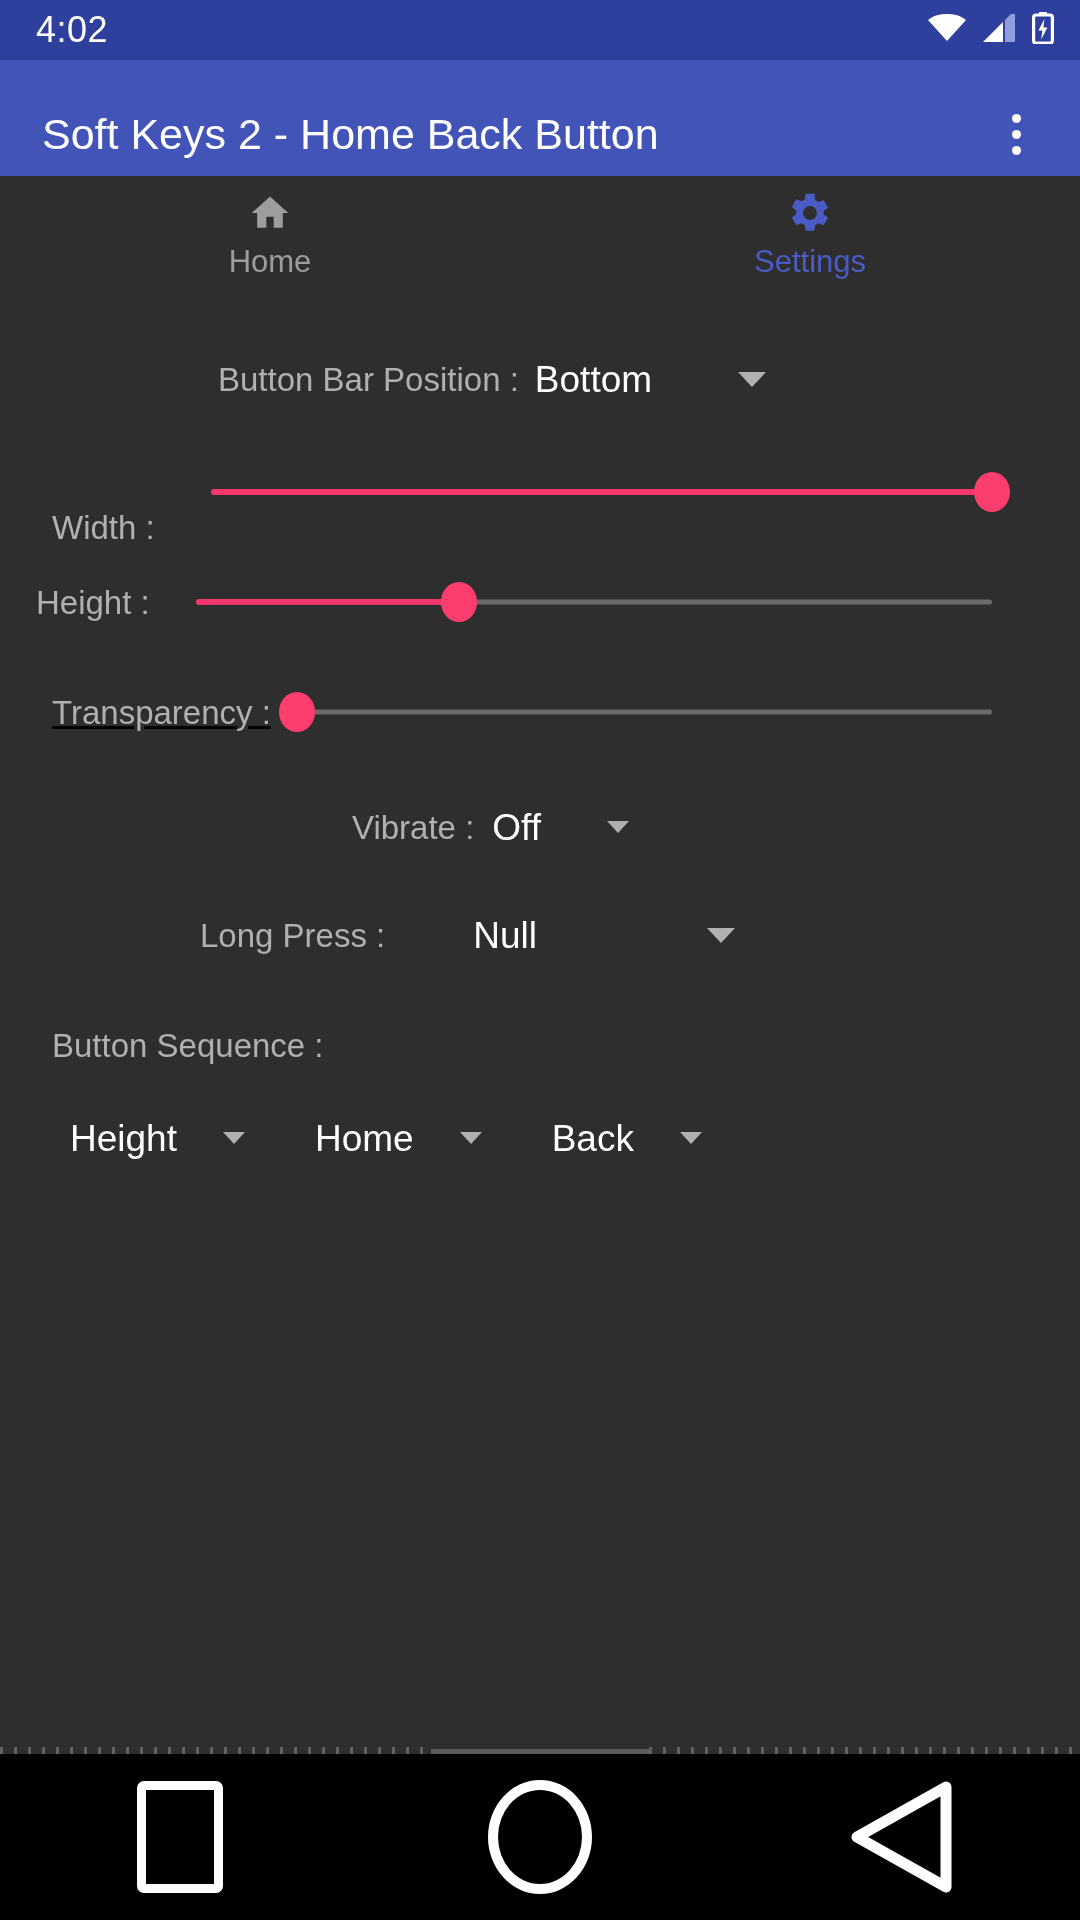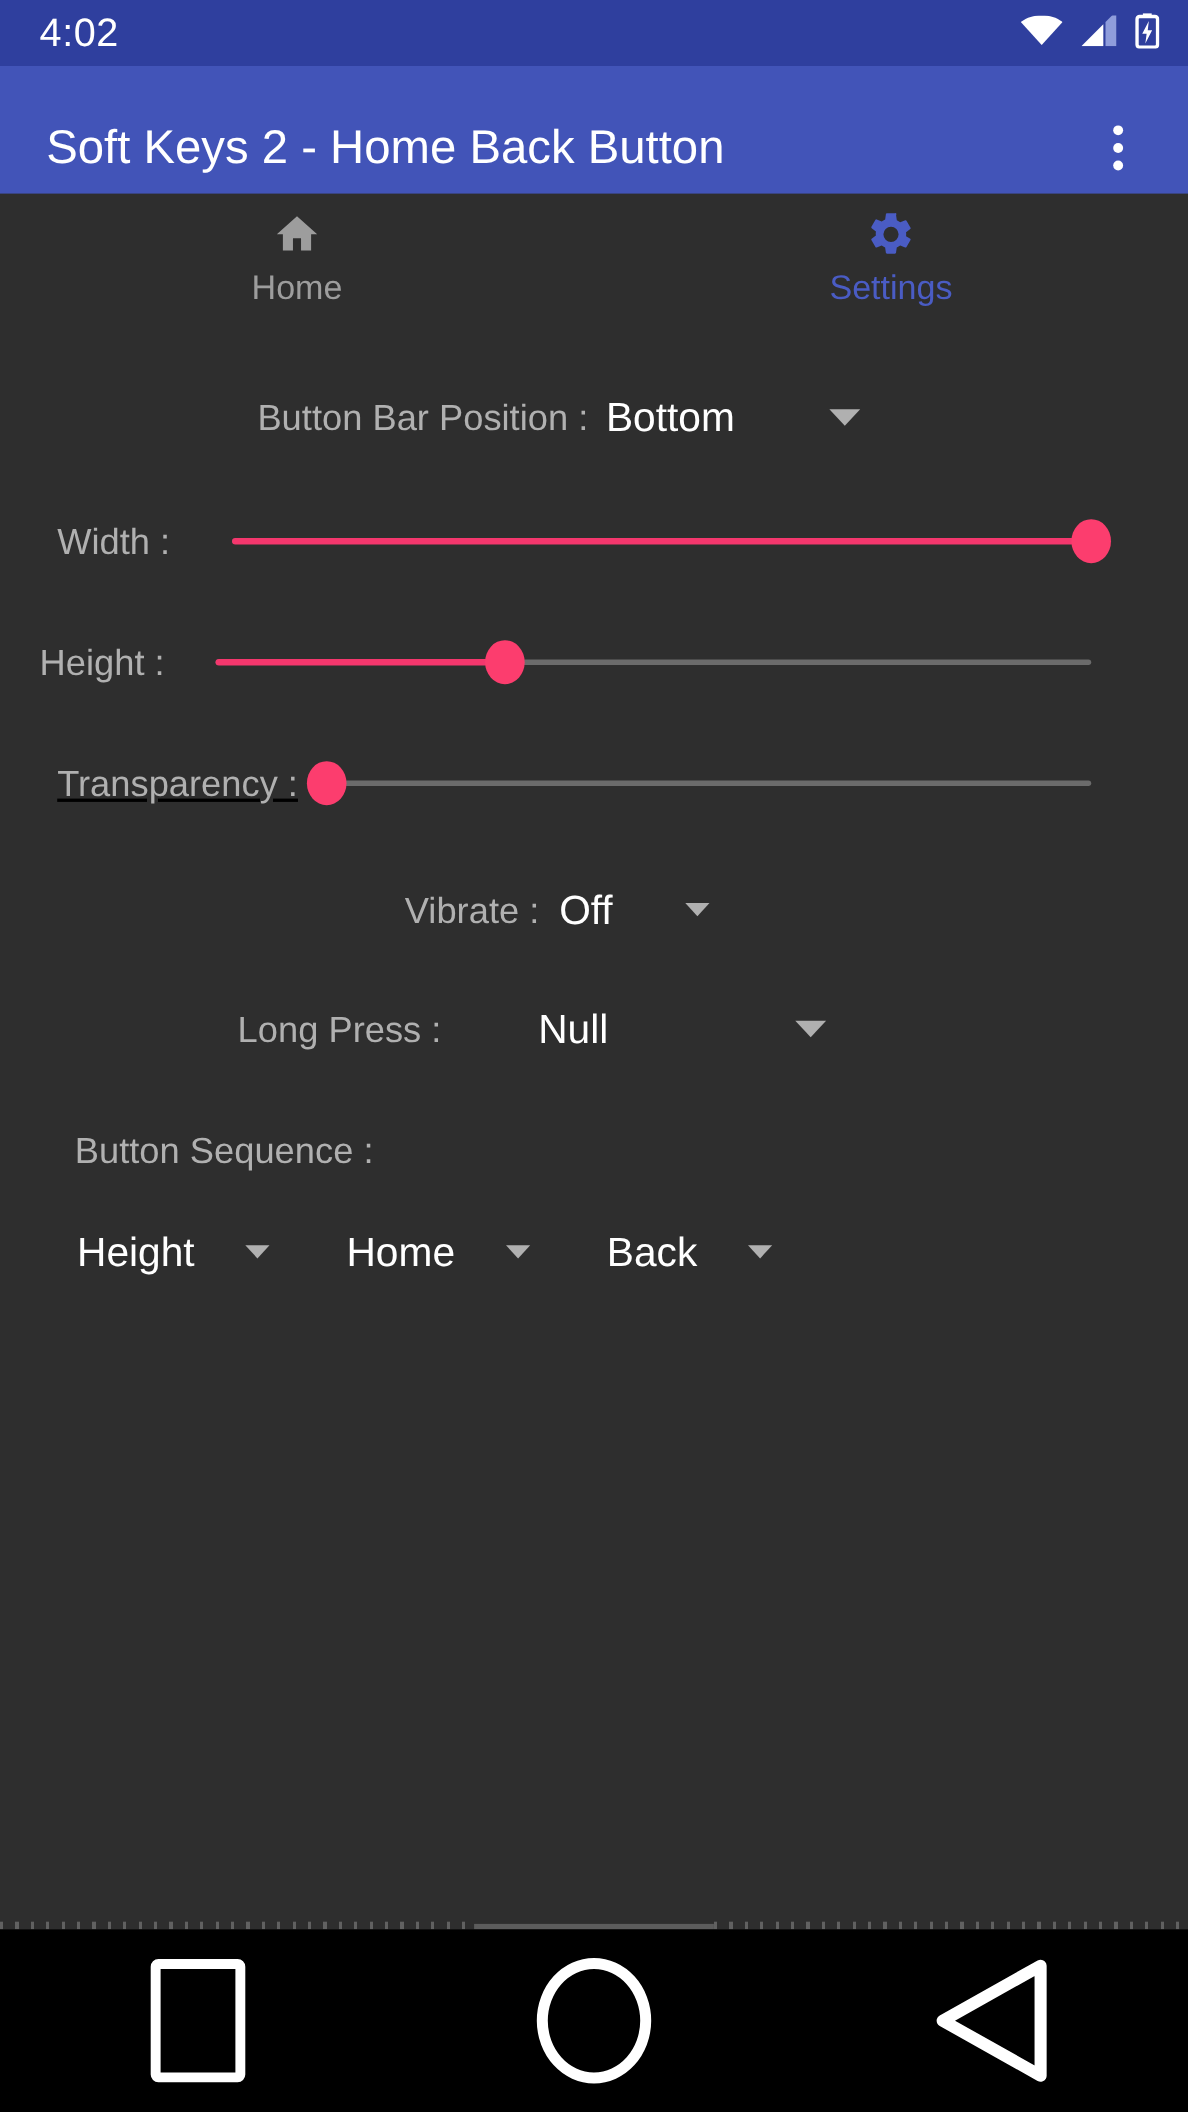--- a/index.html
+++ b/index.html
@@ -88,21 +88,20 @@
   .tab-icon { height:46px; display:flex; align-items:center; justify-content:center; }
   .tab-label { font-size:31px; line-height:1; }
   .tab-home .tab-label { color:#9d9d9d; }
   .tab-settings .tab-label { color:#4a5cc4; }
 
   
   .row {
     display:flex;
     align-items:center;
     height:94px;
-    margin-left:16px;
   }
   .lbl {
     color:#b0b0b0;
     font-size:33px;
     white-space:nowrap;
     line-height:1;
   }
   .val {
     color:#ffffff;
     font-size:37px;
@@ -161,21 +160,21 @@
   }
   .thumb {
     position:absolute;
     top:50%;
     width:36px; height:40px;
     margin-left:-18px;
     transform:translateY(-50%);
     background:#fc3d6e;
     border-radius:50%;
   }
-  #row-width  { padding-left:52px; margin-top:14px; }
+  #row-width  { padding-left:52px; margin-top:14px;align-items:flex-end; }
   #row-width .lbl  { margin-right:56px; }
   #row-height { padding-left:36px; margin-top:6px; }
   #row-height .lbl { margin-right:46px; }
   #row-transparency { padding-left:52px; margin-top:6px;text-decoration:underline; }
   #row-transparency .lbl { margin-right:26px; }
 
   
   #row-vibrate { padding-left:352px; margin-top:16px; }
   #row-vibrate .lbl { margin-right:18px; }
   #row-vibrate .caret { margin-left:66px; }

